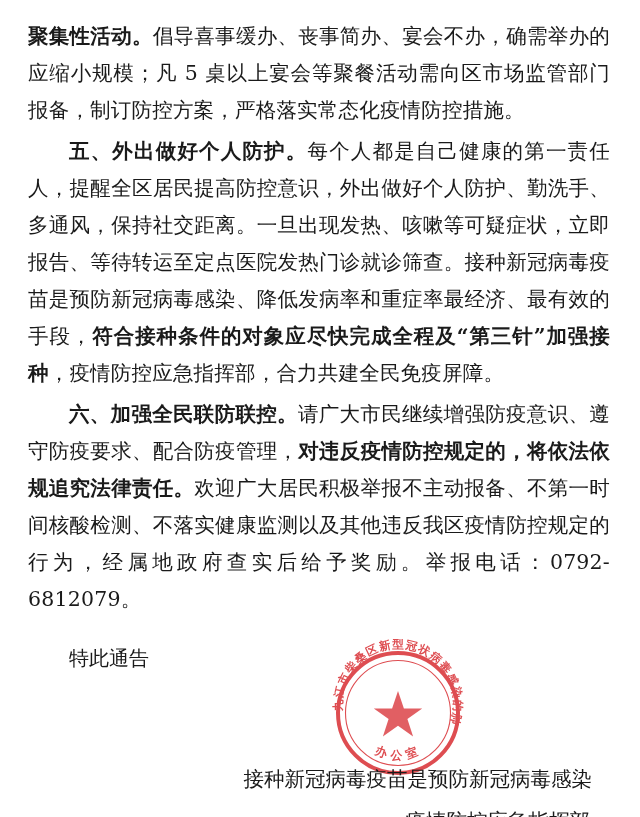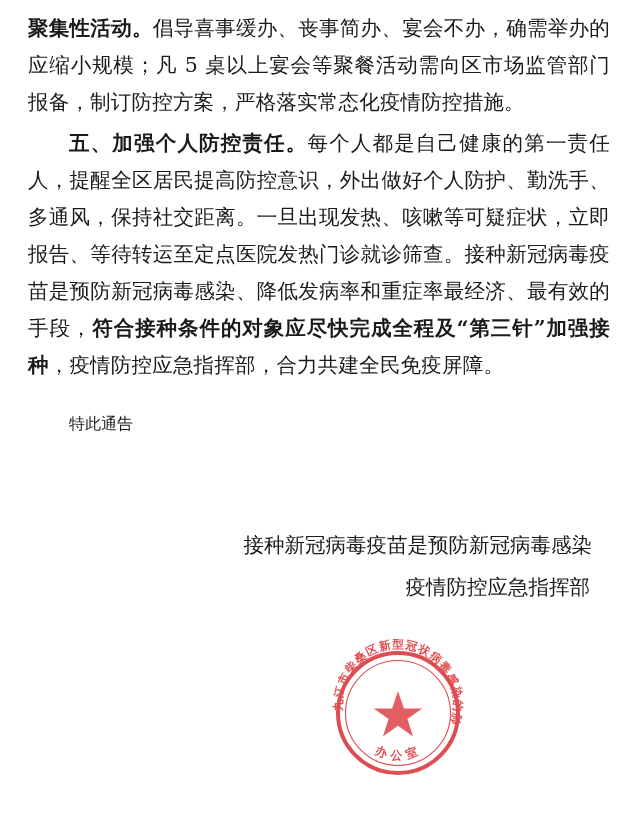--- a/index.html
+++ b/index.html
@@ -12,41 +12,41 @@
     height: 817px;
     overflow: hidden;
     font-family: "DejaVu Serif", "Liberation Serif", serif;
     color: #1a1a1a;
   }
   .page {
     position: relative;
     width: 640px;
     height: 802px;
     box-sizing: border-box;
-    padding: 10px 30px 0 28px;
+    padding: 18px 30px 0 28px;
   }
   .para {
     font-size: 20.5px;
     line-height: 37px;
     text-align: justify;
     text-justify: inter-ideograph;
     margin: 0 0 4px 0;
     letter-spacing: 0.2px;
   }
   .indent {
     text-indent: 41px;
   }
   .b {
     font-weight: bold;
   }
   .para-first {
     margin-top: 0;
   }
   .notice {
-    font-size: 16px;
+    font-size: 20px;
     line-height: 36px;
     margin: 22px 0 0 0;
     text-indent: 41px;
     font-family: Liberation Serif, serif;
   }
   .signature {
     margin-top: 82px;
     text-align: right;
     padding-right: 18px;
     font-size: 20.5px;
@@ -80,23 +80,26 @@
 </head>
 <body>
 
 <div class="page">
 
   <p class="para para-first">
     <span class="b">聚集性活动。</span><span>倡导喜事缓办、丧事简办、宴会不办，确需举办的应缩小规模；凡 5 桌以上宴会等聚餐活动需向区市场监管部门报备，制订防控方案，严格落实常态化疫情防控措施。</span>
   </p>
 
   <p class="para indent">
-    <span class="b">五、加强个人防控责任。</span><span>每个人都是自己健康的第一责任人，提醒全区居民提高防控意识，外出做好个人防护、勤洗手、多通风，保持社交距离。一旦出现发热、咳嗽等可疑症状，立即报告、等待转运至定点医院发热门诊就诊筛查。接种新冠病毒疫苗是预防新冠病毒感染、降低发病率和重症率最经济、最有效的手段，</span><span class="b">符合接种条件的对象应尽快完成全程及“第三针”加强接种</span><span>，疫情防控应急指挥部，合力共建全民免疫屏障。</span>
+    <span class="b">五、外出做好个人防护。</span><span>每个人都是自己健康的第一责任人，提醒全区居民提高防控意识，外出做好个人防护、勤洗手、多通风，保持社交距离。一旦出现发热、咳嗽等可疑症状，立即报告、等待转运至定点医院发热门诊就诊筛查。接种新冠病毒疫苗是预防新冠病毒感染、降低发病率和重症率最经济、最有效的手段，</span><span class="b">符合接种条件的对象应尽快完成全程及“第三针”加强接种</span><span>，疫情防控应急指挥部，合力共建全民免疫屏障。</span>
   </p>
 
+  <p class="para indent">
+    <span class="b">六、加强全民联防联控。</span><span>请广大市民继续增强防疫意识、遵守防疫要求、配合防疫管理，</span><span class="b">对违反疫情防控规定的，将依法依规追究法律责任。</span><span>欢迎广大居民积极举报不主动报备、不第一时间核酸检测、不落实健康监测以及其他违反我区疫情防控规定的行为，经属地政府查实后给予奖励。举报电话：0792-6812079。</span>
+  </p>
 
   <p class="notice">特此通告</p>
 
   <div class="seal">
     <svg width="148" height="148" viewBox="0 0 148 148" xmlns="http://www.w3.org/2000/svg">
       <defs>
         <path id="sealArcOuter" d="M 74,74 m -54,0 a 54,54 0 1 1 108,0" fill="none"></path>
         <path id="sealArcTop" d="M 20,80 A 56,56 0 1 1 128,80" fill="none"></path>
         <path id="sealArcBottom" d="M 28,86 A 48,48 0 0 0 120,86" fill="none"></path>
       </defs>

